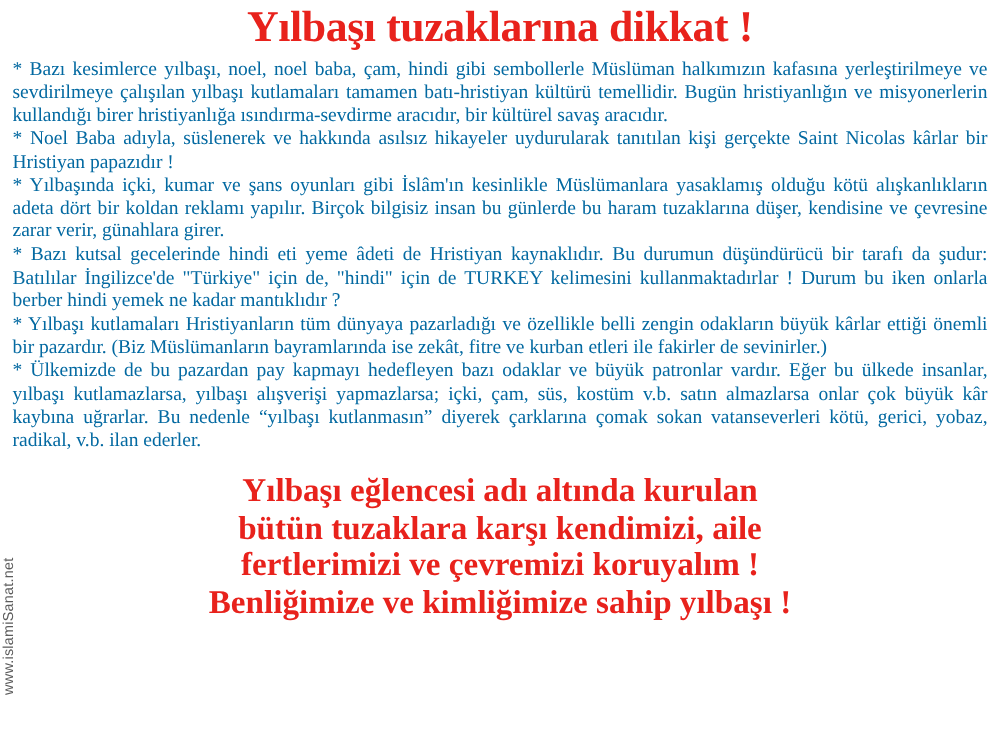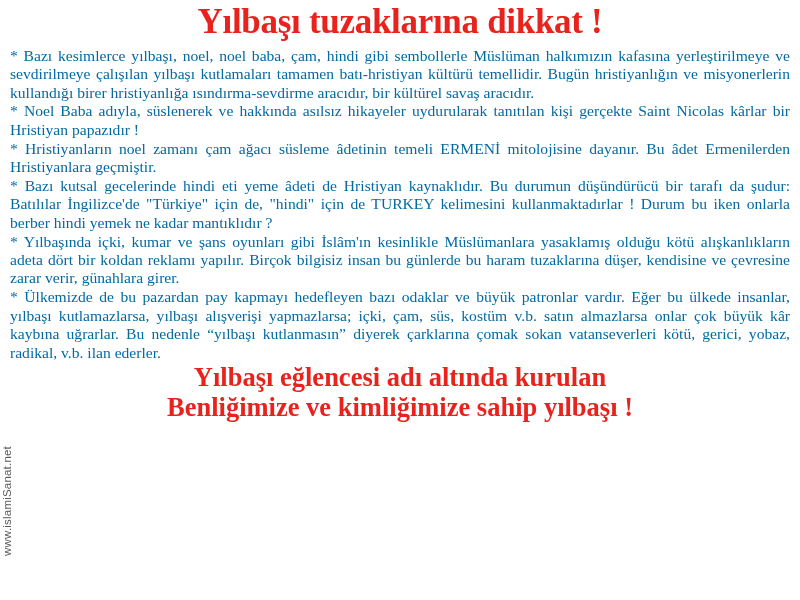--- a/index.html
+++ b/index.html
@@ -49,21 +49,21 @@
     margin-bottom: 0;
     font-family: Liberation Serif, serif;
   }
   .closing {
     color: #e8221c;
     font-family: "Liberation Serif", serif;
     font-weight: bold;
     font-size: 26.5px;
     line-height: 1.12;
     text-align: center;
-    margin-top: 1px;
+    margin-top: 16px;
   }
   .closing-line {
     white-space: nowrap;
   }
   .watermark {
     position: absolute;
     left: 1px;
     bottom: 4px;
     color: #5c5c5c;
     font-family: "Liberation Sans", sans-serif;
@@ -78,26 +78,28 @@
 </head>
 <body>
 
 <div class="page">
 
   <h1 class="title">Yılbaşı tuzaklarına dikkat !</h1>
 
   <div class="body-text">
     <p class="para">* Bazı kesimlerce yılbaşı, noel, noel baba, çam, hindi gibi sembollerle Müslüman halkımızın kafasına yerleştirilmeye ve sevdirilmeye çalışılan yılbaşı kutlamaları tamamen batı-hristiyan kültürü temellidir. Bugün hristiyanlığın ve misyonerlerin kullandığı birer hristiyanlığa ısındırma-sevdirme aracıdır, bir kültürel savaş aracıdır.</p>
     <p class="para">* Noel Baba adıyla, süslenerek ve hakkında asılsız hikayeler uydurularak tanıtılan kişi gerçekte Saint Nicolas kârlar bir Hristiyan papazıdır !</p>
-    <p class="para">* Hristiyanların noel zamanı çam ağacı süsleme âdetinin temeli ERMENİ mitolojisine dayanır. Bu âdet Ermenilerden Hristiyanlara geçmiştir.</p>
+    <p class="para">* Yılbaşında içki, kumar ve şans oyunları gibi İslâm'ın kesinlikle Müslümanlara yasaklamış olduğu kötü alışkanlıkların adeta dört bir koldan reklamı yapılır. Birçok bilgisiz insan bu günlerde bu haram tuzaklarına düşer, kendisine ve çevresine zarar verir, günahlara girer.</p>
     <p class="para">* Bazı kutsal gecelerinde hindi eti yeme âdeti de Hristiyan kaynaklıdır. Bu durumun düşündürücü bir tarafı da şudur: Batılılar İngilizce'de "Türkiye" için de, "hindi" için de TURKEY kelimesini kullanmaktadırlar ! Durum bu iken onlarla berber hindi yemek ne kadar mantıklıdır ?</p>
-    <p class="para">* Yılbaşında içki, kumar ve şans oyunları gibi İslâm'ın kesinlikle Müslümanlara yasaklamış olduğu kötü alışkanlıkların adeta dört bir koldan reklamı yapılır. Birçok bilgisiz insan bu günlerde bu haram tuzaklarına düşer, kendisine ve çevresine zarar verir, günahlara girer.</p>
+    <p class="para">* Yılbaşı kutlamaları Hristiyanların tüm dünyaya pazarladığı ve özellikle belli zengin odakların büyük kârlar ettiği önemli bir pazardır. (Biz Müslümanların bayramlarında ise zekât, fitre ve kurban etleri ile fakirler de sevinirler.)</p>
     <p class="para">* Ülkemizde de bu pazardan pay kapmayı hedefleyen bazı odaklar ve büyük patronlar vardır. Eğer bu ülkede insanlar, yılbaşı kutlamazlarsa, yılbaşı alışverişi yapmazlarsa; içki, çam, süs, kostüm v.b. satın almazlarsa onlar çok büyük kâr kaybına uğrarlar. Bu nedenle “yılbaşı kutlanmasın” diyerek çarklarına çomak sokan vatanseverleri kötü, gerici, yobaz, radikal, v.b. ilan ederler.</p>
   </div>
 
   <div class="closing">
     <div class="closing-line">Yılbaşı eğlencesi adı altında kurulan</div>
+    <div class="closing-line">bütün tuzaklara karşı kendimizi, aile</div>
+    <div class="closing-line">fertlerimizi ve çevremizi koruyalım !</div>
     <div class="closing-line">Benliğimize ve kimliğimize sahip yılbaşı !</div>
   </div>
 
   <div class="watermark">www.islamiSanat.net</div>
 
 </div>
 
 </body></html>

